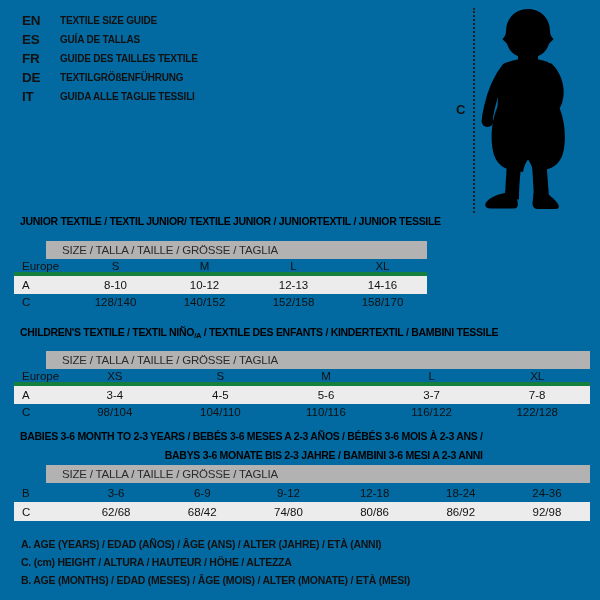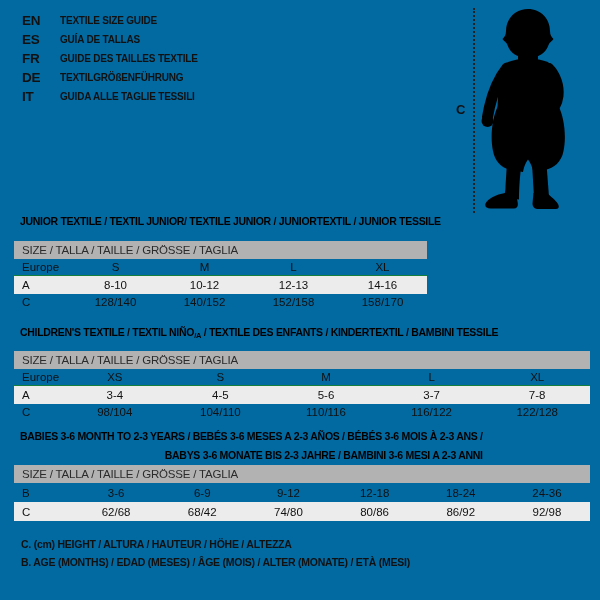--- a/index.html
+++ b/index.html
@@ -23,26 +23,26 @@
   .silhouette { position:absolute; left:30px; top:4px; }
 
   
   .tbl-title { position:absolute; left:20px; font-size:10.5px; font-weight:700;
                letter-spacing:-0.3px; white-space:nowrap; color:#000; }
   .tbl-title .subsc { font-size:7.5px; vertical-align:-2px; }
   .title-line { line-height:19px;text-align:right; }
 
   
   .size-table { position:absolute; left:14px; }
-  .st-header { background:#b2b2b2; height:18px; line-height:18px; padding-left:8px;
-               font-size:11.5px; color:#2b2b2b; letter-spacing:-0.2px; white-space:nowrap; }
+  .st-header { background:#b2b2b2; height:18px; line-height:18px; padding-left:16px;
+               font-size:11.5px; color:#2b2b2b; letter-spacing:-0.2px; white-space:nowrap;margin-left:32px; }
   .st-row { display:flex; align-items:center; height:17.3px; font-size:11.5px; }
   .size-table[data-table="2"] .st-row { height:19px; }
   .st-row.alt { background:#ececec; }
-  .st-row.europe { border-bottom:1px solid #15803d;justify-content:space-between; }
+  .st-row.europe { border-bottom:4px solid #15803d;justify-content:space-between; }
   .st-label { padding-left:8px; flex:0 0 auto; }
   .size-table[data-table="0"] .st-label { width:57px; }
   .size-table[data-table="1"] .st-label { width:48px; }
   .size-table[data-table="2"] .st-label { width:59px; }
   .st-cell { flex:1 1 0; text-align:center; white-space:nowrap; }
   .size-table[data-table="0"] { width:413px; top:241px; }
   .size-table[data-table="1"] { width:576px; top:351px; }
   .size-table[data-table="2"] { width:576px; top:465px; }
 
   
@@ -195,17 +195,18 @@
         <span class="st-cell">62/68</span>
         <span class="st-cell">68/42</span>
         <span class="st-cell">74/80</span>
         <span class="st-cell">80/86</span>
         <span class="st-cell">86/92</span>
         <span class="st-cell">92/98</span>
       </div>
     </div>
 
   <div class="footnotes">
+      <div class="footnote">A. AGE (YEARS) / EDAD (AÑOS) / ÂGE (ANS) / ALTER (JAHRE) / ETÀ (ANNI)</div>
       <div class="footnote">C. (cm) HEIGHT / ALTURA / HAUTEUR / HÖHE / ALTEZZA</div>
       <div class="footnote">B. AGE (MONTHS) / EDAD (MESES) / ÂGE (MOIS) / ALTER (MONATE) / ETÀ (MESI)</div>
     </div>
 
 </div>
 
 </body></html>

